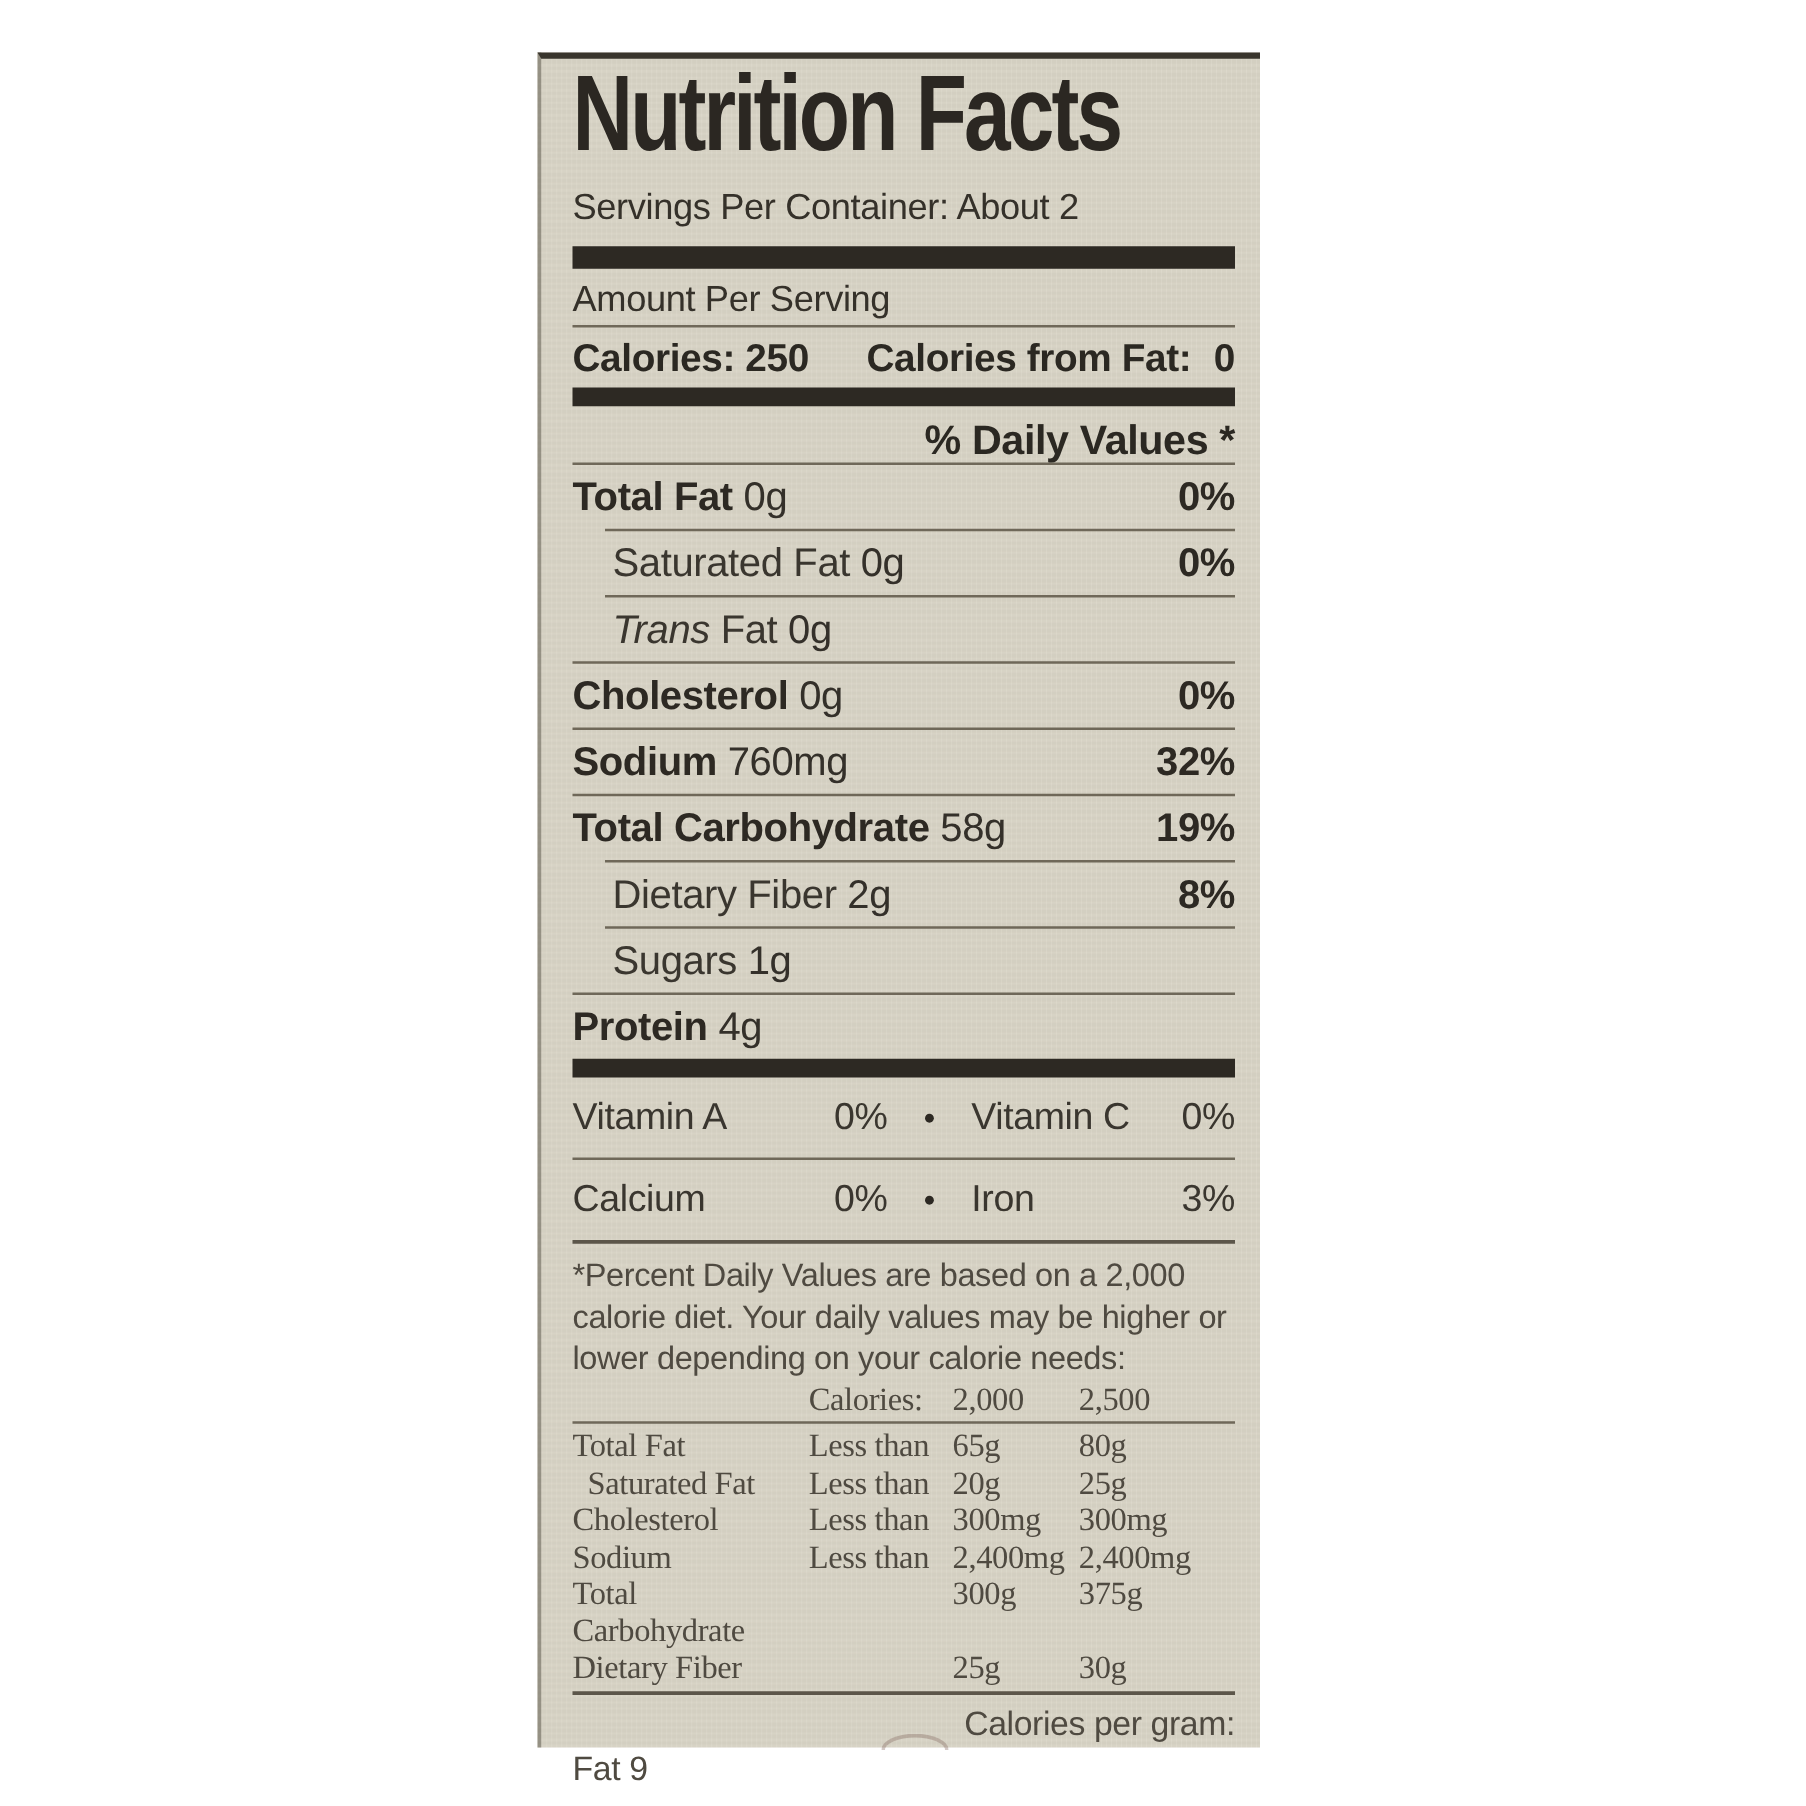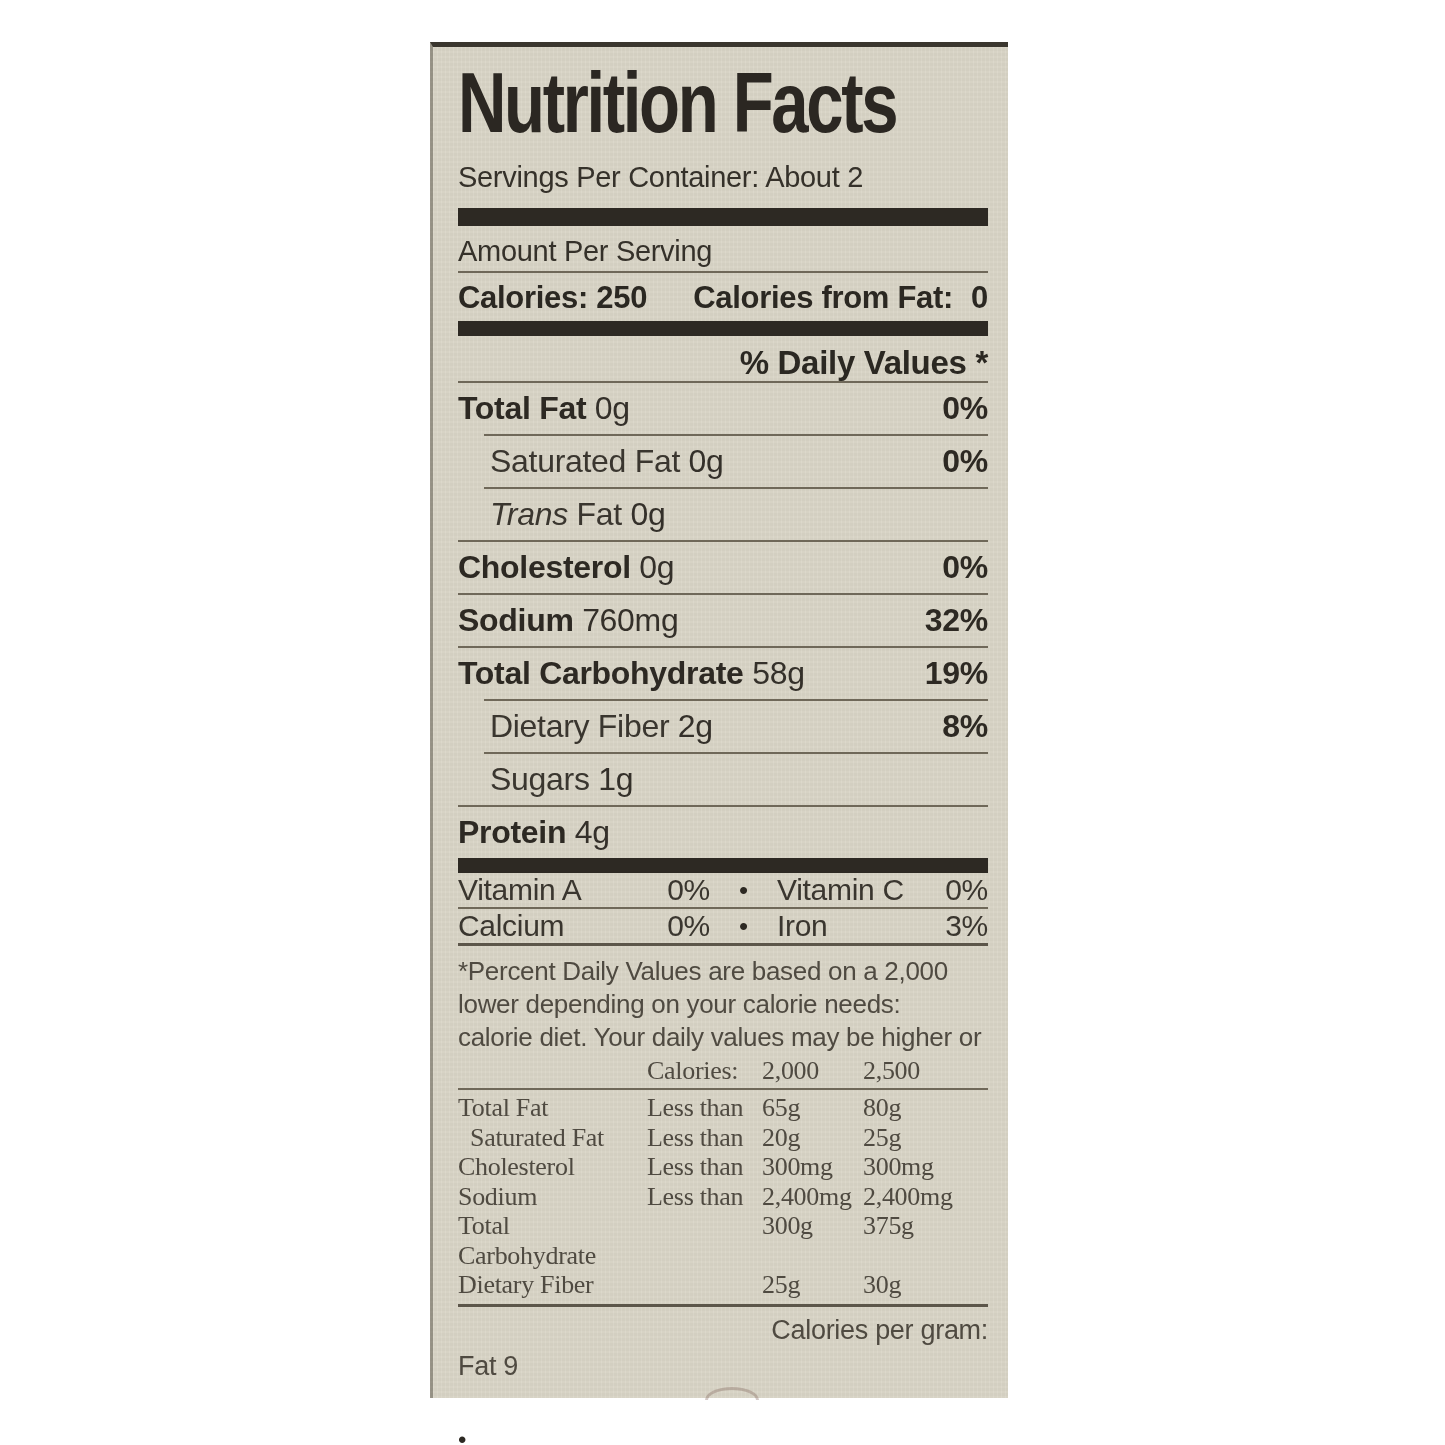--- a/index.html
+++ b/index.html
@@ -27,21 +27,21 @@
     box-sizing: border-box;
     background:
       repeating-linear-gradient(90deg, rgba(255,255,255,0.05) 0 1px, rgba(0,0,0,0.015) 1px 4px),
       repeating-linear-gradient(0deg, rgba(255,255,255,0.04) 0 2px, rgba(0,0,0,0.01) 2px 5px),
       #d9d4c6;
     border-top: 5px solid #3a362e;
     border-left: 3px solid rgba(72,66,55,0.45);
     padding: 0 20px 0 25px;
     letter-spacing: -0.3px;
   }
-  .title-wrap { height: 88px; margin-top: 13px; overflow: visible; }
+  .title-wrap { height: 88px; margin-top: 2px; overflow: visible; }
   .nf-title {
     display: inline-block;
     font-size: 86px;
     font-weight: 700;
     line-height: 0.98;
     letter-spacing: -3px;
     transform: scaleX(0.78);
     transform-origin: left top;
     white-space: nowrap;
     color: #2b2722;
@@ -69,21 +69,21 @@
     display: flex; justify-content: space-between; align-items: center;
     height: 51px; font-size: 32px; color: #34302a;
   }
   .nrow .nname { font-weight: 700; color: #2d2923; }
   .nrow .nname.reg { font-weight: 400; color: #3a362f; }
   .nrow.sub { padding-left: 32px; }
   .nrow .ndv { font-weight: 700; color: #2d2923; }
   .it { font-style: italic; text-align: right; }
   .sep { height: 2px; background: #6f6859; }
   .sep.ind { margin-left: 26px; }
-  .vrow { display: flex; align-items: center; height: 34px; font-size: 30px; color: #3a362f; }
+  .vrow { display: flex; align-items: center; height: 64px; font-size: 30px; color: #3a362f; }
   .vrow .vname-left { width: 190px; }
   .vrow .vval-left { width: 62px; text-align: right; }
   .vrow .vbullet { width: 67px; text-align: center; font-size: 26px; color: #2d2923; }
   .vrow .vname-right { flex: 1; }
   .vrow .vval-right { text-align: right; }
   .sep.med { height: 3px; background: #5c564a; }
   .footnote { margin-top: 9px; font-size: 26px; line-height: 33px; color: #4f4a41; }
   .dv-table { margin-top: 2px; font-size: 26px; color: #4f4a41; font-family: Liberation Serif, serif; }
   .trow { display: grid; grid-template-columns: 189px 115px 101px 1fr; line-height: 29.5px; }
   .trow.header { line-height: 30px; }
@@ -196,22 +196,22 @@
       <span class="vname-left">Calcium</span>
       <span class="vval-left">0%</span>
       <span class="vbullet">•</span>
       <span class="vname-right">Iron</span>
       <span class="vval-right">3%</span>
     </div>
     <div class="sep med"></div>
 
     <div class="footnote">
       <div>*Percent Daily Values are based on a 2,000</div>
+      <div>calorie diet. Your daily values may be higher or</div>
       <div>lower depending on your calorie needs:</div>
-      <div>calorie diet. Your daily values may be higher or</div>
     </div>
 
     <div class="dv-table">
       <div class="trow header">
         <span class="c1"></span>
         <span class="c2">Calories:</span>
         <span class="c3">2,000</span>
         <span class="c4">2,500</span>
       </div>
       <div class="hairline"></div>

